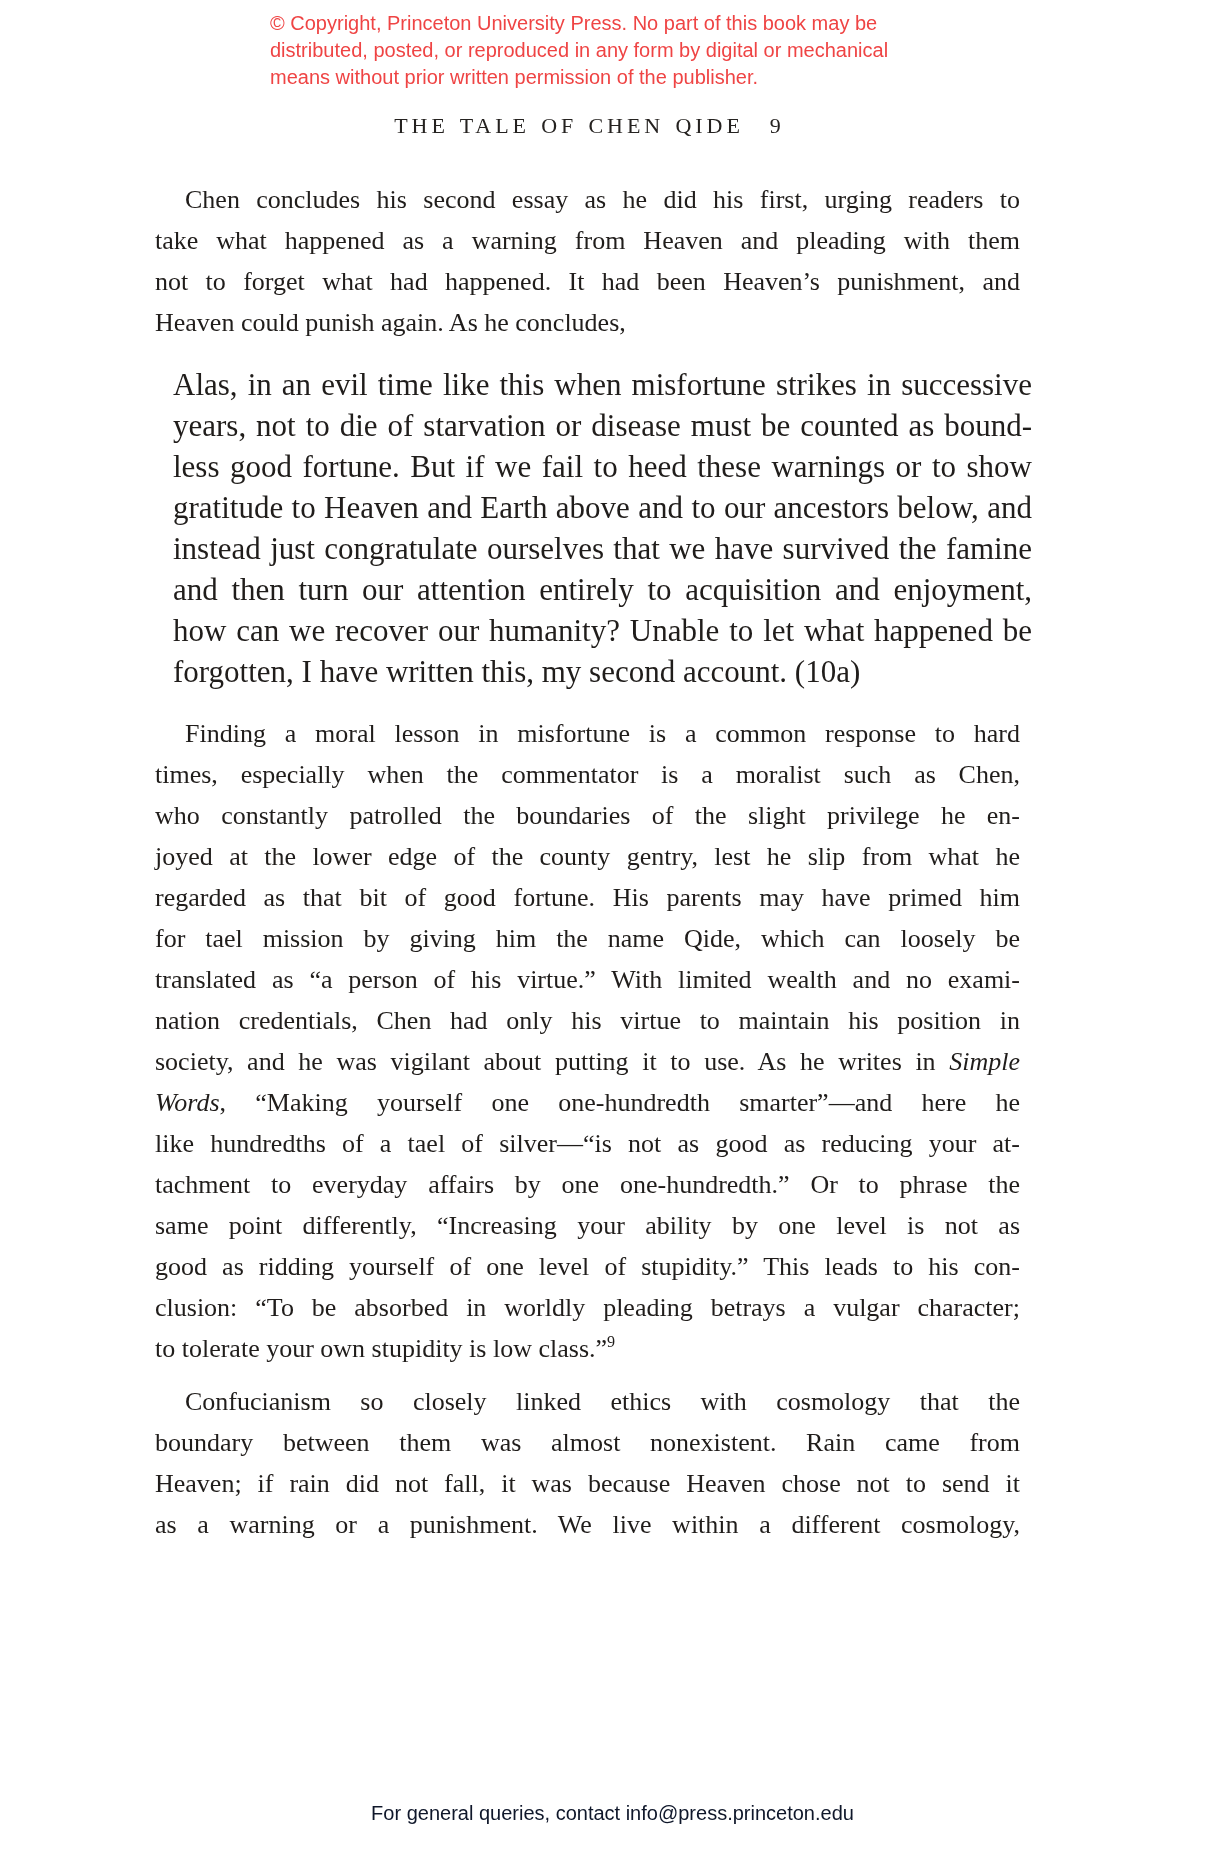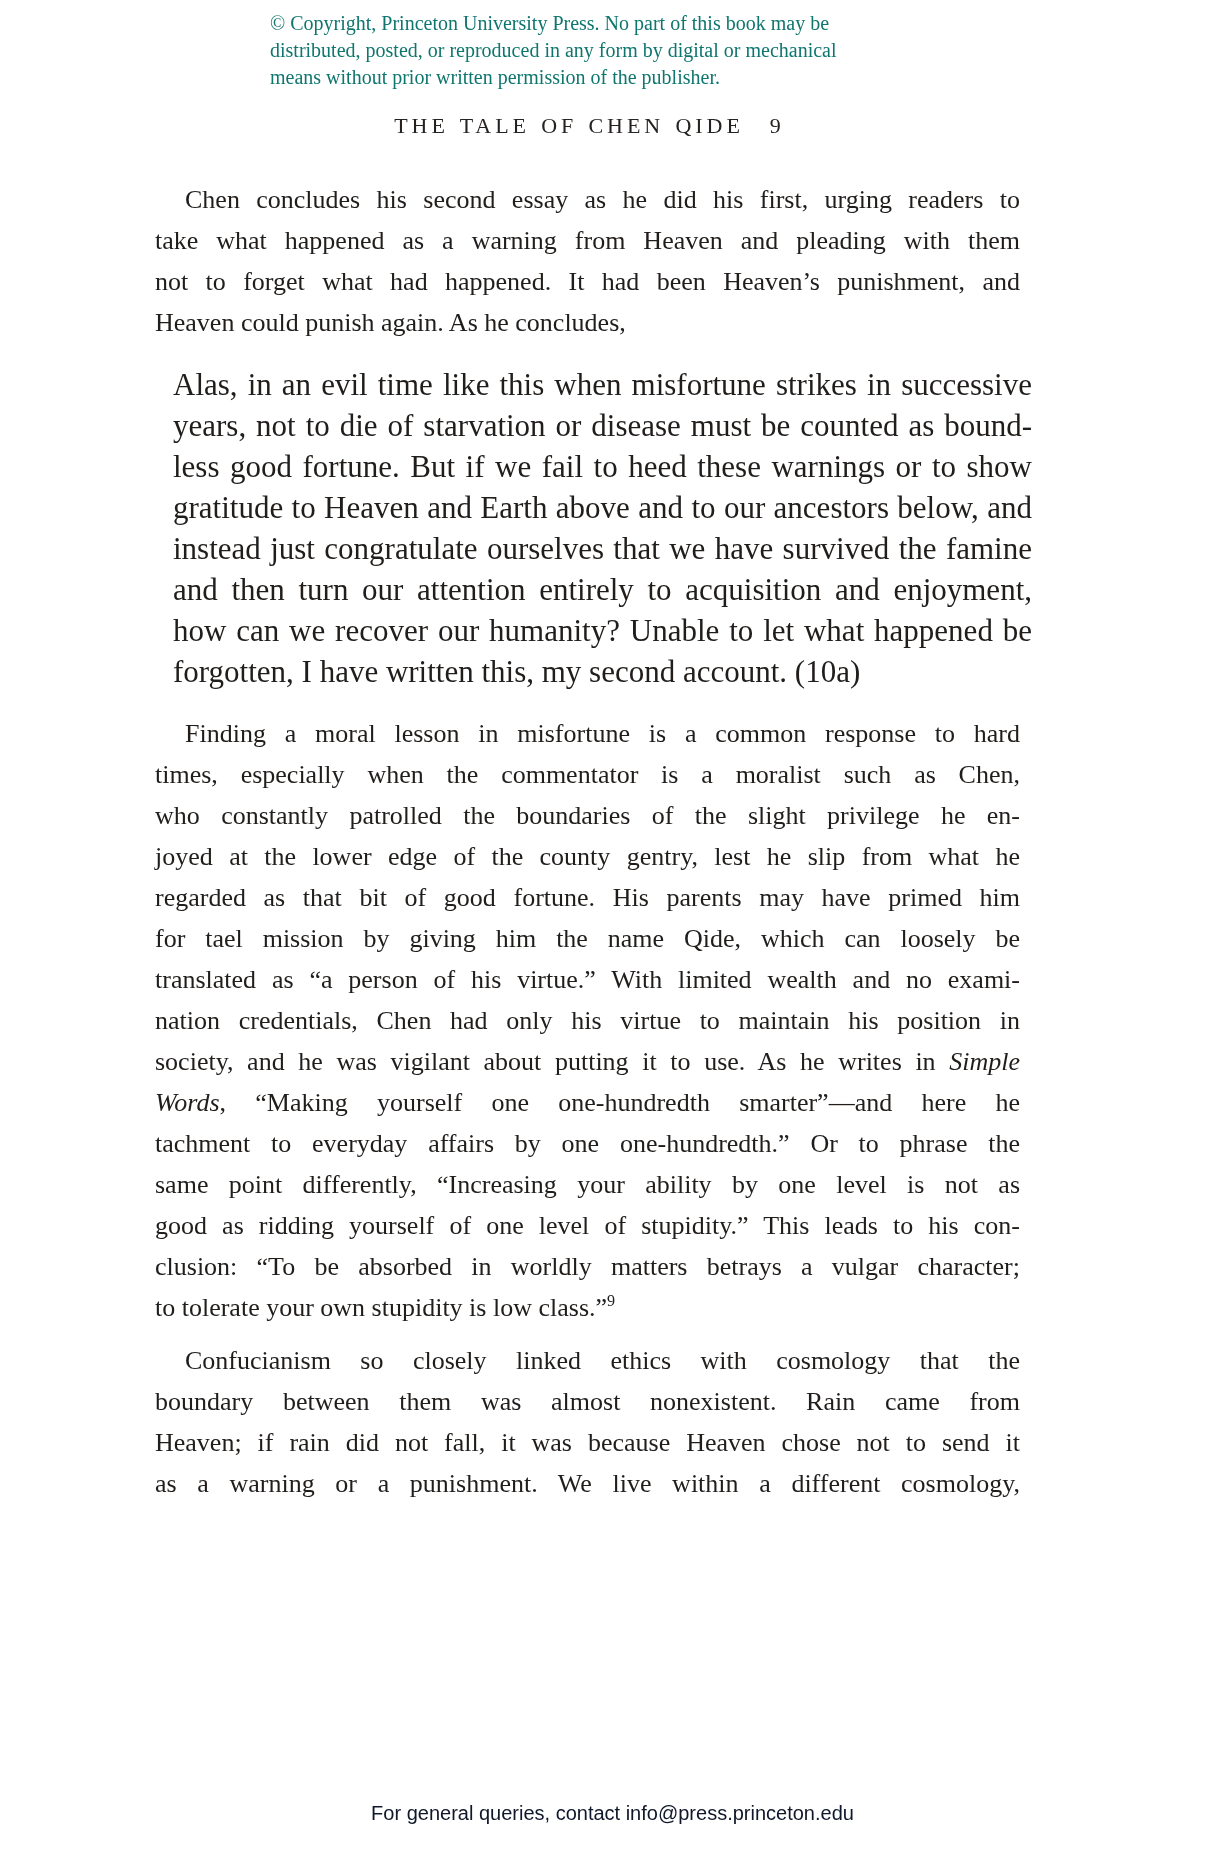--- a/index.html
+++ b/index.html
@@ -9,24 +9,24 @@
     position: relative;
     background: #ffffff;
     font-family: "Liberation Serif", serif;
     color: #201d1b;
     overflow: hidden;
   }
   .copyright {
     position: absolute;
     left: 270px;
     top: 10px;
-    font-family: Liberation Serif, serif;
+    font-family: Liberation Sans, sans-serif;
     font-size: 20px;
     line-height: 27px;
-    color: #0f766e;
+    color: #ef4444;
   }
   .running-head {
     position: absolute;
     left: 143px;
     top: 112px;
     width: 889px;
     text-align: center;
     font-size: 22px;
     line-height: 28px;
     letter-spacing: 0.18em;
@@ -108,24 +108,25 @@
       <div class="line"><span>Finding a moral lesson in misfortune is a common response to hard</span></div>
       <div class="line"><span>times, especially when the commentator is a moralist such as Chen,</span></div>
       <div class="line"><span>who constantly patrolled the boundaries of the slight privilege he en-</span></div>
       <div class="line"><span>joyed at the lower edge of the county gentry, lest he slip from what he</span></div>
       <div class="line"><span>regarded as that bit of good fortune. His parents may have primed him</span></div>
       <div class="line"><span>for tael mission by giving him the name Qide, which can loosely be</span></div>
       <div class="line"><span>translated as “a person of his virtue.” With limited wealth and no exami-</span></div>
       <div class="line"><span>nation credentials, Chen had only his virtue to maintain his position in</span></div>
       <div class="line"><span>society, and he was vigilant about putting it to use. As he writes in </span><span class="italic">Simple</span></div>
       <div class="line"><span class="italic">Words</span><span>, “Making yourself one one-hundredth smarter”—and here he</span></div>
+      <div class="line"><span>like hundredths of a tael of silver—“is not as good as reducing your at-</span></div>
       <div class="line"><span>tachment to everyday affairs by one one-hundredth.” Or to phrase the</span></div>
       <div class="line"><span>same point differently, “Increasing your ability by one level is not as</span></div>
       <div class="line"><span>good as ridding yourself of one level of stupidity.” This leads to his con-</span></div>
-      <div class="line"><span>clusion: “To be absorbed in worldly matters betrays a vulgar character;</span></div>
+      <div class="line"><span>clusion: “To be absorbed in worldly pleading betrays a vulgar character;</span></div>
       <div class="line last"><span>to tolerate your own stupidity is low class.”</span><span class="sup">9</span></div>
     </div>
     <div class="paragraph indent">
       <div class="line"><span>Confucianism so closely linked ethics with cosmology that the</span></div>
       <div class="line"><span>boundary between them was almost nonexistent. Rain came from</span></div>
       <div class="line"><span>Heaven; if rain did not fall, it was because Heaven chose not to send it</span></div>
       <div class="line"><span>as a warning or a punishment. We live within a different cosmology,</span></div>
     </div>
   </div>
 

